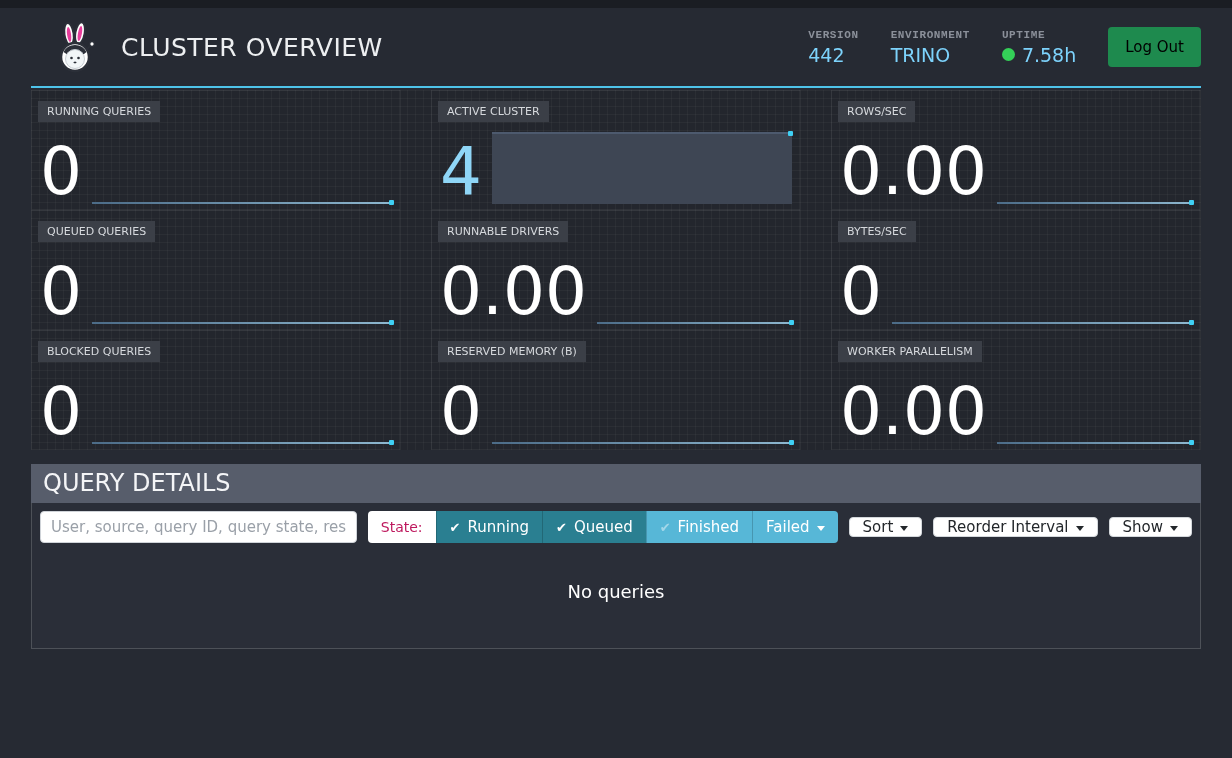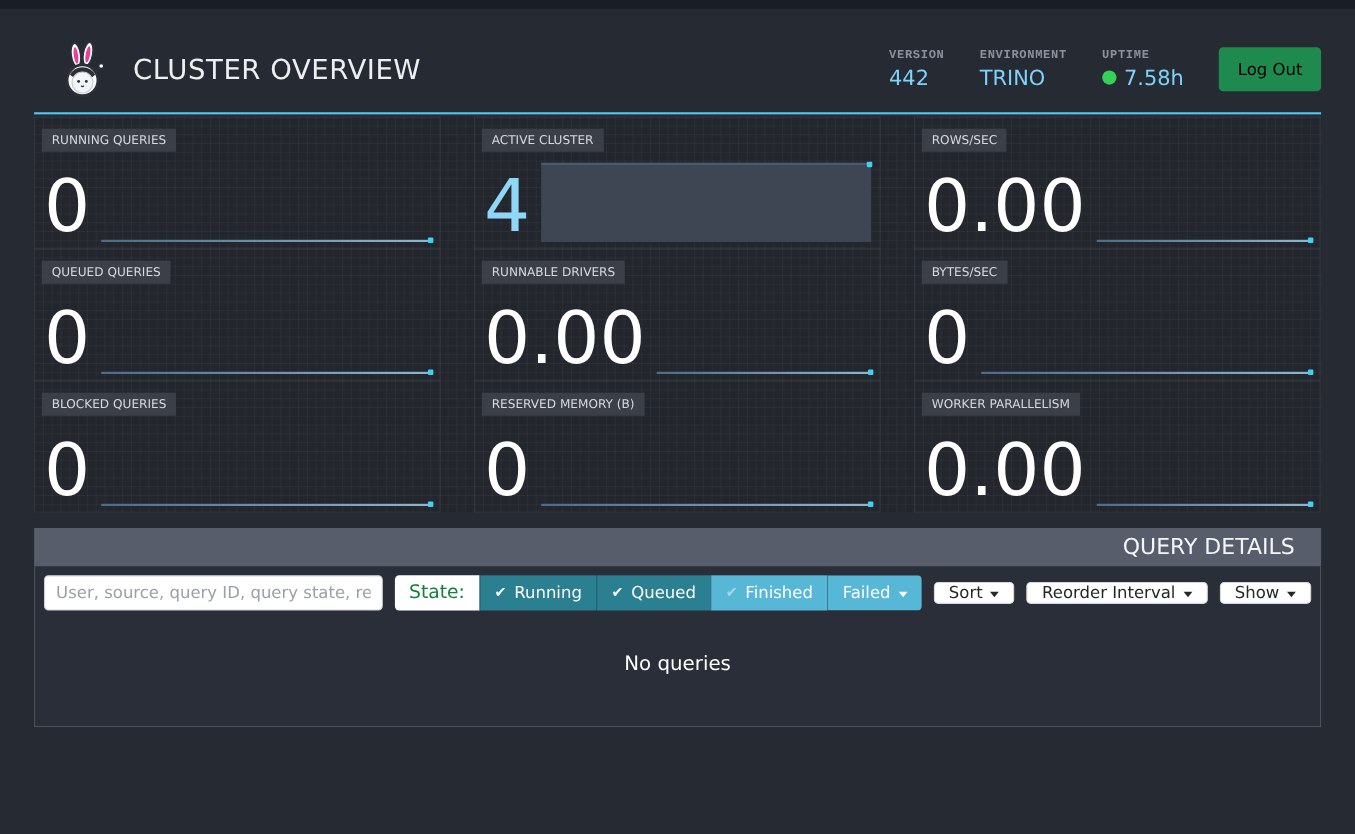--- a/index.html
+++ b/index.html
@@ -4,21 +4,21 @@
 <style>
   * { box-sizing: border-box; margin: 0; padding: 0; }
   html,body { width: 100%; height: 100%; }
   body {
     background: #262a33;
     font-family: "DejaVu Sans", "Liberation Sans", sans-serif;
     color: #e8eaec;
     overflow: hidden;
   }
   .topstrip { height: 8px; background: #1a1d23; }
-  .container { width: 1170px; margin: 16px auto; }
+  .container { width: 1170px; margin: 0 auto; }
 
   
   .header {
     height: 80px;
     display: flex; align-items: center;
     border-bottom: 2px solid #4ec3ea;
   }
   .logo { width: 46px; height: 52px; margin-left: 22px; flex: 0 0 auto; }
   .page-title {
     font-size: 25px; font-weight: 400; color: #edeff1;
@@ -83,40 +83,40 @@
   }
   .spark-filled .spark-dot { position: absolute; right: -1px; top: -3px; }
   .spark-dot {
     width: 5px; height: 5px; background: #3fd0f5; border-radius: 1px;
   }
 
   
   .panel { margin-top: 14px; }
   .panel-heading {
     background: #575d6b; color: #f4f5f7;
-    font-size: 20px; padding: 5px 24px 6px 12px; text-align: right;
+    font-size: 24px; padding: 5px 24px 6px 12px;
   }
   .panel-body {
     background: #2a2e38;
     border: 1px solid #4d5158; border-top: none;
   }
   .toolbar {
     display: flex; align-items: center; gap: 11px;
     padding: 8px;
   }
   .search-input {
     flex: 1; min-width: 0; height: 32px;
     border: 1px solid #cfd3d8; border-radius: 4px;
     padding: 0 10px; font-size: 15px; font-family: inherit;
     color: #333; background: #ffffff; outline: none;
   }
   .search-input::placeholder { color: #9aa0a8; }
   .state-group { display: flex; height: 32px; flex: 0 0 auto; }
   .state-label {
-    background: #ffffff; color: #15803d; font-size: 17px; font-weight: 500;
+    background: #ffffff; color: #be185d; font-size: 14px; font-weight: 500;
     display: flex; align-items: center; padding: 0 13px;
     border-radius: 4px 0 0 4px;
   }
   .state-btn {
     border: none; cursor: pointer; font-family: inherit;
     color: #ffffff; font-size: 15px; padding: 0 13px;
     display: flex; align-items: center; gap: 7px;
     border-left: 1px solid rgba(0,0,0,0.18);
   }
   .state-btn.active { background: #2a7f91; }

